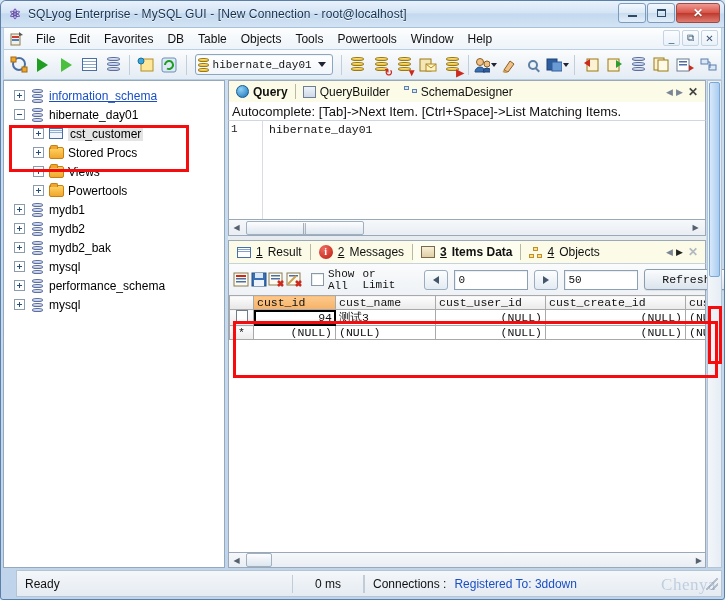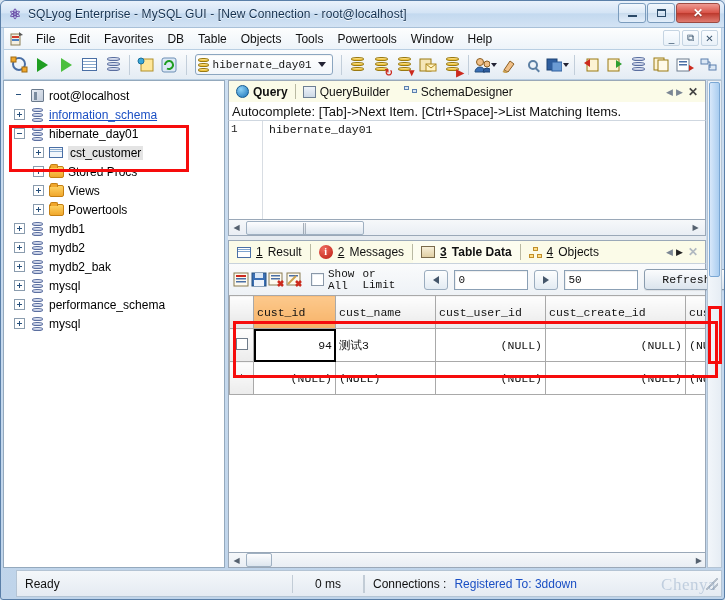--- a/index.html
+++ b/index.html
@@ -303,21 +303,21 @@
   }
 
   
   .grid-wrap {
     flex: 1; background: #fff; position: relative; overflow: hidden;
     border-left: 1px solid #9aa8b8; border-right: 1px solid #9aa8b8;
     display: flex; flex-direction: column; min-height: 0;
   }
   table.dg { border-collapse: collapse; table-layout: fixed; width: 520px; }
   table.dg th, table.dg td {
-    border: 1px solid #a9a9a9; height: 33px;
+    border: 1px solid #a9a9a9; height: 14px;
     font-family: "Liberation Mono", monospace; font-size: 11.5px;
     padding: 0 3px; white-space: nowrap; overflow: hidden; color:#111;
   }
   table.dg th {
     background: linear-gradient(to bottom,#fdfdfd,#eaeaea);
     font-weight: normal; text-align: left;
   }
   table.dg th.pk { background: linear-gradient(to bottom,#fcc98c,#f7b267); }
   table.dg th.rowhdr { width: 24px; background: linear-gradient(to bottom,#fdfdfd,#e6e6e6);}
   td.rowhdr { background: linear-gradient(to bottom,#fdfdfd,#ececec); text-align:center; }
@@ -584,27 +584,20 @@
           <path d="M8 5 h2 v6" fill="none" stroke="#5b7fae"></path>
         </svg>
     </div>
   </div>
 
   <div class="content">
 
     <div class="tree-panel">
       <div class="tree-body">
 
-        <div class="tnode" style="padding-left:6px">
-          <span class="expander none"></span>
-          <span class="tico">
-              <span class="srv-ico"></span>
-            </span>
-          <span class="tlabel">root@localhost</span>
-        </div>
 
         <div class="tnode" style="padding-left:6px">
           <span class="expander plus"></span>
           <span class="tico">
               <span class="cyl" style="width:11px;height:13px">
                 <b style="width:11px"></b>
                 <b style="width:11px"></b>
                 <b style="width:11px"></b>
               </span>
             </span>
@@ -787,21 +780,21 @@
         <div class="tabdiv"></div>
         <div class="rtab">
           <span class="info-ico">i</span>
           <span style="text-decoration:underline">2</span>
           <span>Messages</span>
         </div>
         <div class="tabdiv"></div>
         <div class="rtab active">
           <span class="td-ico"></span>
           <span style="text-decoration:underline">3</span>
-          <span>Table Data</span>
+          <span>Items Data</span>
         </div>
         <div class="tabdiv"></div>
         <div class="rtab">
           <span class="obj-ico">
               <i></i>
               <i></i>
               <i></i>
             </span>
           <span style="text-decoration:underline">4</span>
           <span>Objects</span>

